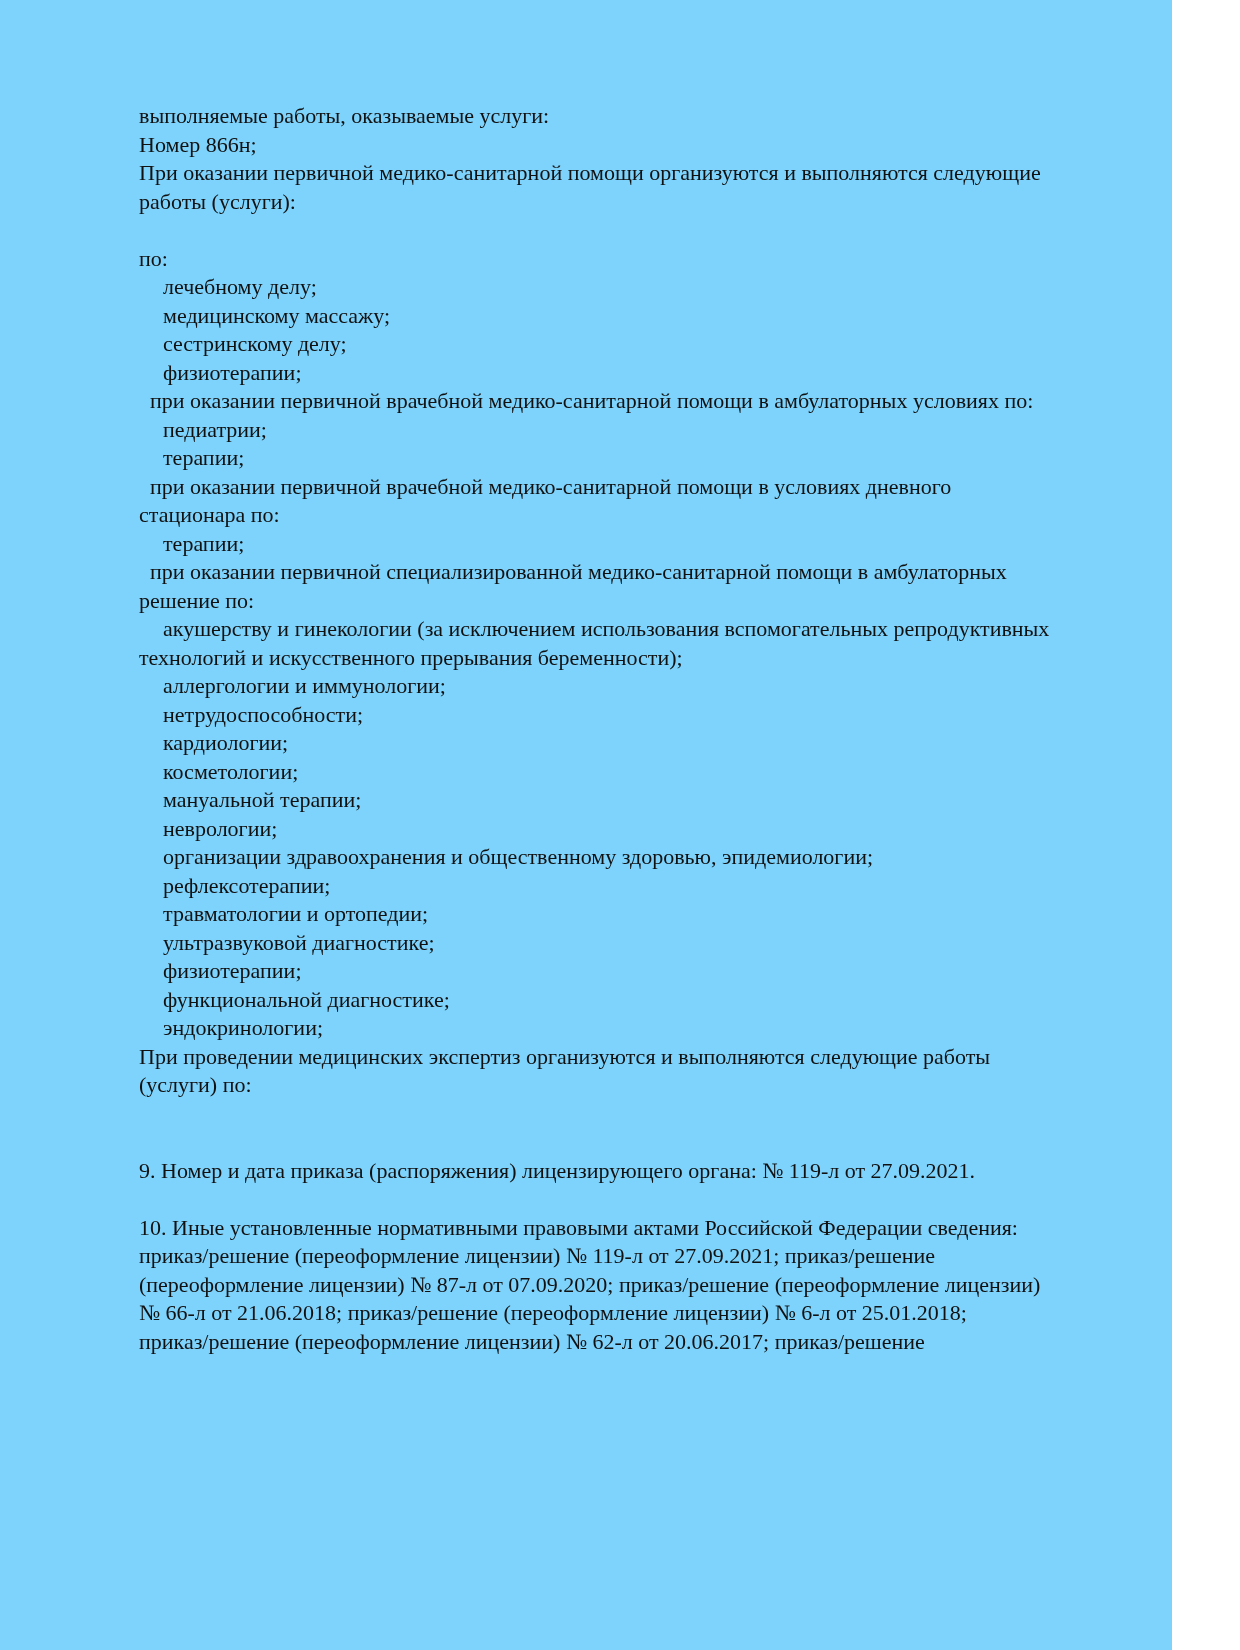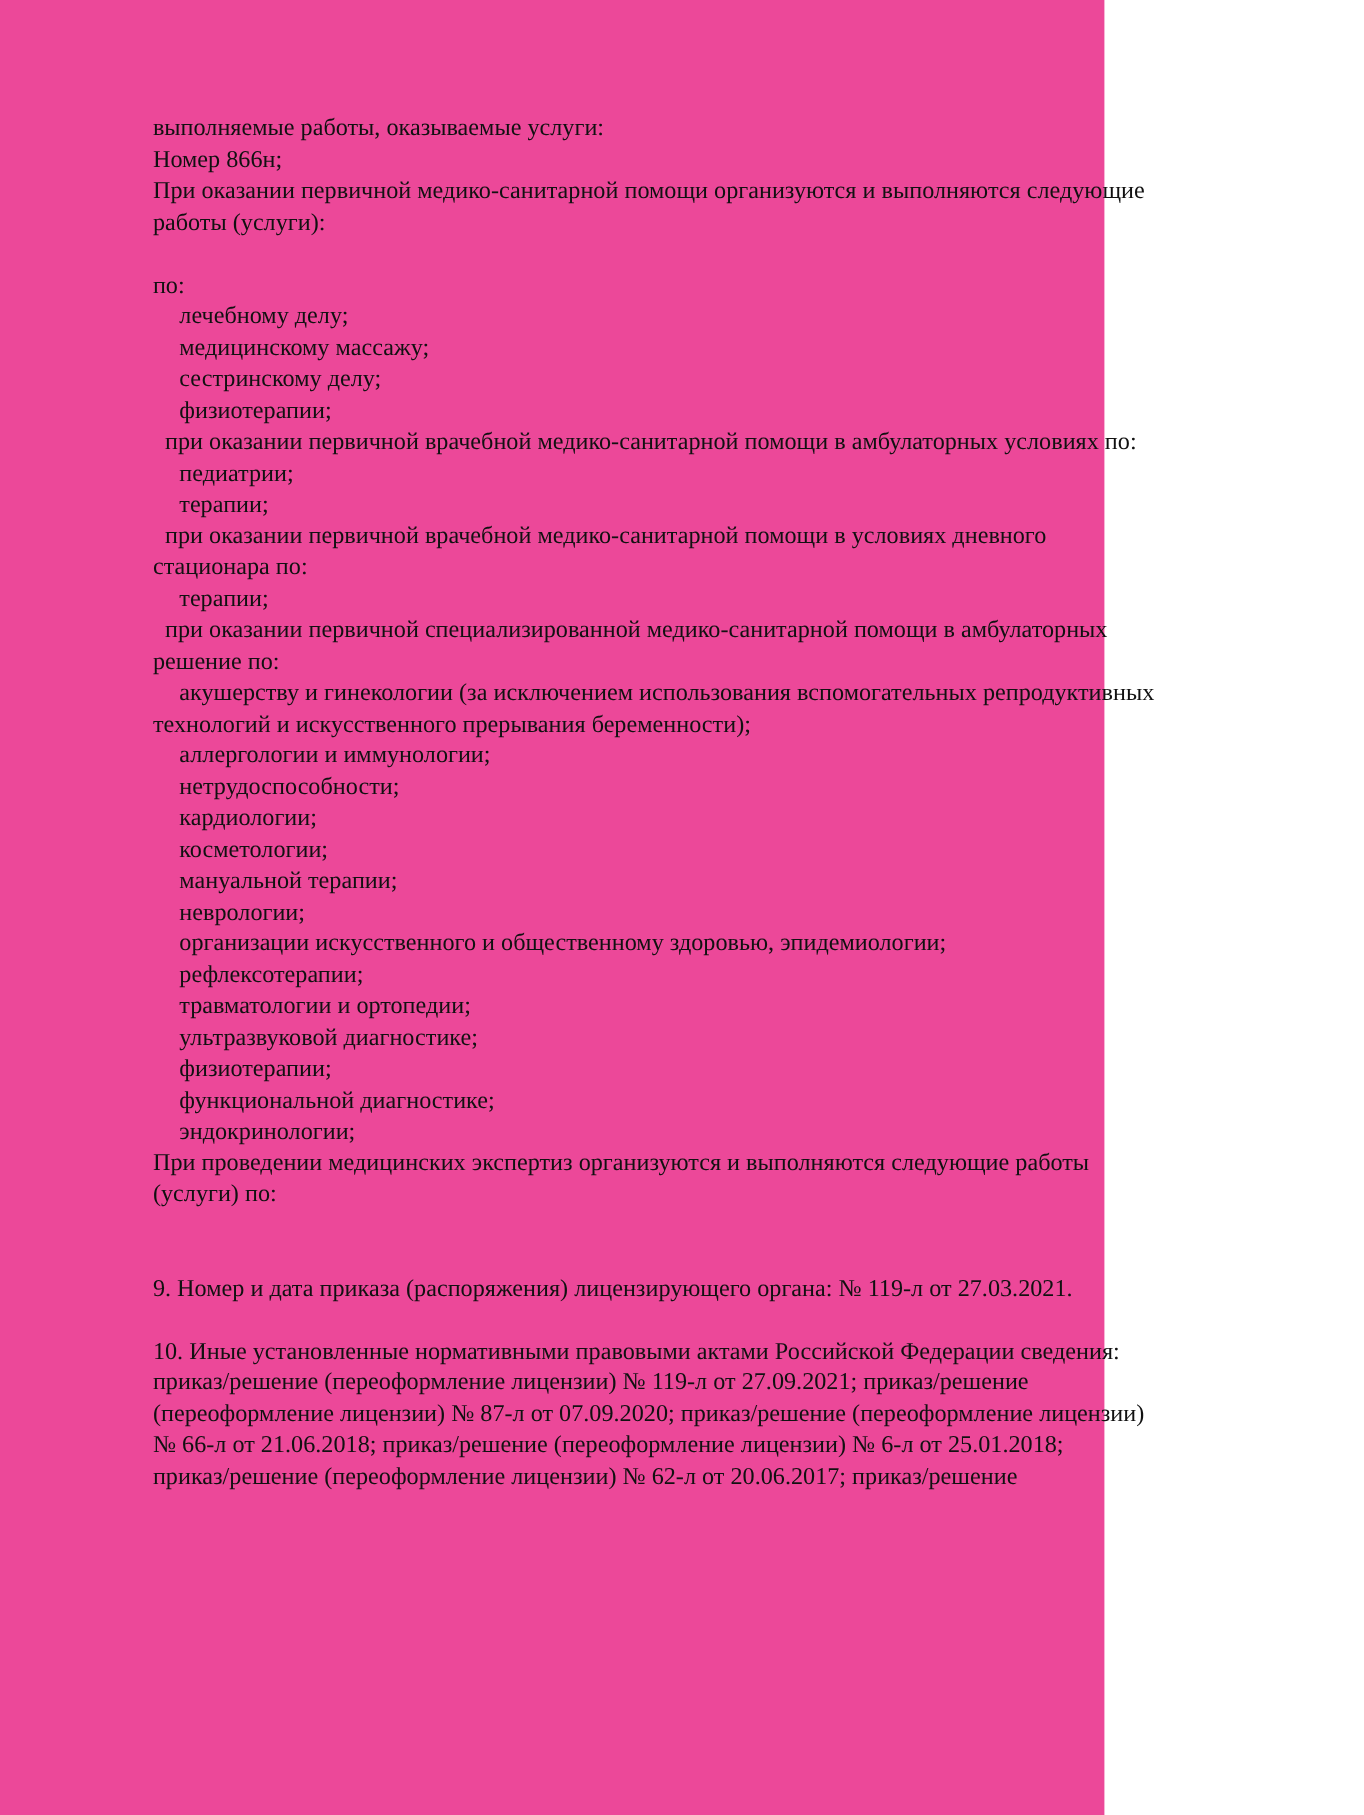--- a/index.html
+++ b/index.html
@@ -12,23 +12,23 @@
       height: 1650px;
       position: relative;
       overflow: hidden;
       font-family: "Liberation Serif", "DejaVu Serif", serif;
       color: #111111;
     }
     .page {
       position: absolute;
       left: 0;
       top: 0;
-      width: 1004px;
+      width: 1172px;
       height: 1650px;
-      background: #ec4899;
+      background: #7dd3fc;
     }
     .line {
       position: absolute;
       white-space: pre;
       font-size: 22px;
       line-height: 28px;
       height: 28px;
     }
     .l0 { left: 139px; }
     .l1 { left: 150px; }
@@ -60,31 +60,31 @@
   <div class="line l1" style="top:558px">при оказании первичной специализированной медико-санитарной помощи в амбулаторных</div>
   <div class="line l0" style="top:587px">решение по:</div>
   <div class="line l2" style="top:615px">акушерству и гинекологии (за исключением использования вспомогательных репродуктивных</div>
   <div class="line l0" style="top:644px">технологий и искусственного прерывания беременности);</div>
   <div class="line l2" style="top:672px">аллергологии и иммунологии;</div>
   <div class="line l2" style="top:701px">нетрудоспособности;</div>
   <div class="line l2" style="top:729px">кардиологии;</div>
   <div class="line l2" style="top:758px">косметологии;</div>
   <div class="line l2" style="top:786px">мануальной терапии;</div>
   <div class="line l2" style="top:815px">неврологии;</div>
-  <div class="line l2" style="top:843px">организации искусственного и общественному здоровью, эпидемиологии;</div>
+  <div class="line l2" style="top:843px">организации здравоохранения и общественному здоровью, эпидемиологии;</div>
   <div class="line l2" style="top:872px">рефлексотерапии;</div>
   <div class="line l2" style="top:900px">травматологии и ортопедии;</div>
   <div class="line l2" style="top:929px">ультразвуковой диагностике;</div>
   <div class="line l2" style="top:957px">физиотерапии;</div>
   <div class="line l2" style="top:986px">функциональной диагностике;</div>
   <div class="line l2" style="top:1014px">эндокринологии;</div>
 
   <div class="line l0" style="top:1043px">При проведении медицинских экспертиз организуются и выполняются следующие работы</div>
   <div class="line l0" style="top:1071px">(услуги) по:</div>
 
-  <div class="line l0" style="top:1157px">9. Номер и дата приказа (распоряжения) лицензирующего органа: № 119-л от 27.03.2021.</div>
+  <div class="line l0" style="top:1157px">9. Номер и дата приказа (распоряжения) лицензирующего органа: № 119-л от 27.09.2021.</div>
 
   <div class="line l0" style="top:1214px">10. Иные установленные нормативными правовыми актами Российской Федерации сведения:</div>
   <div class="line l0" style="top:1242px">приказ/решение (переоформление лицензии) № 119-л от 27.09.2021; приказ/решение</div>
   <div class="line l0" style="top:1271px">(переоформление лицензии) № 87-л от 07.09.2020; приказ/решение (переоформление лицензии)</div>
   <div class="line l0" style="top:1299px">№ 66-л от 21.06.2018; приказ/решение (переоформление лицензии) № 6-л от 25.01.2018;</div>
   <div class="line l0" style="top:1328px">приказ/решение (переоформление лицензии) № 62-л от 20.06.2017; приказ/решение</div>
 </div>
 
 </body></html>

